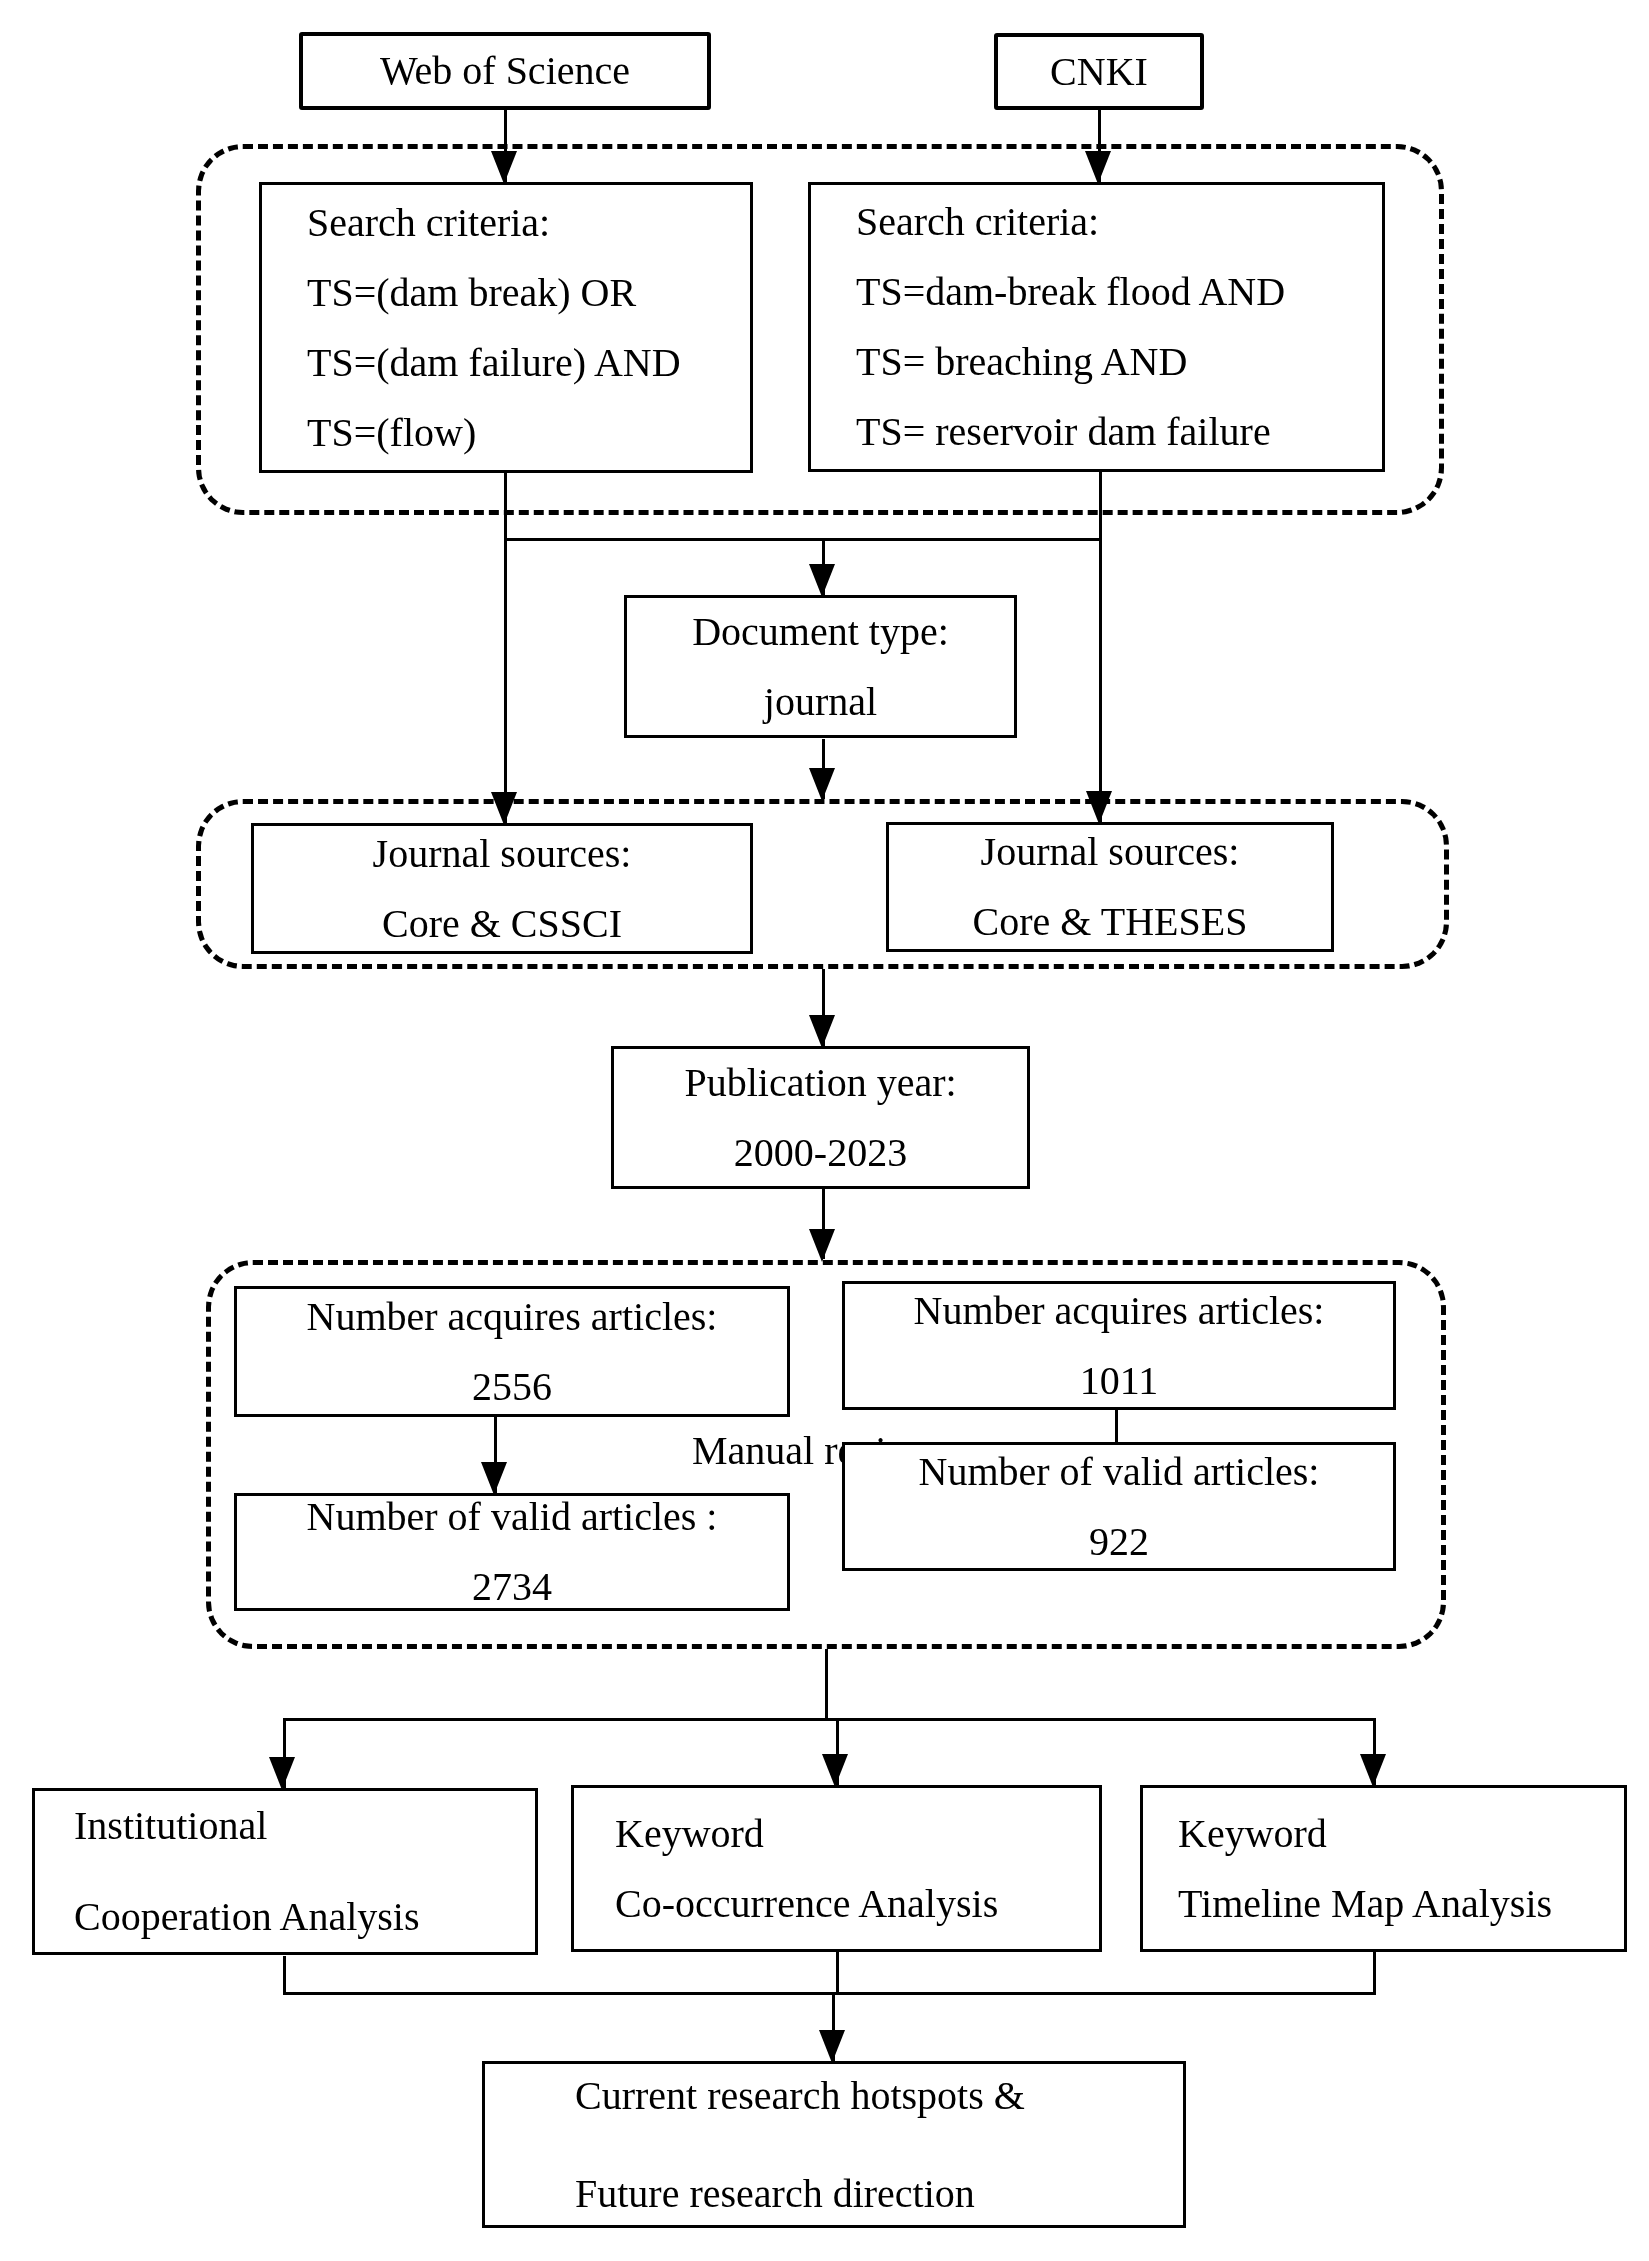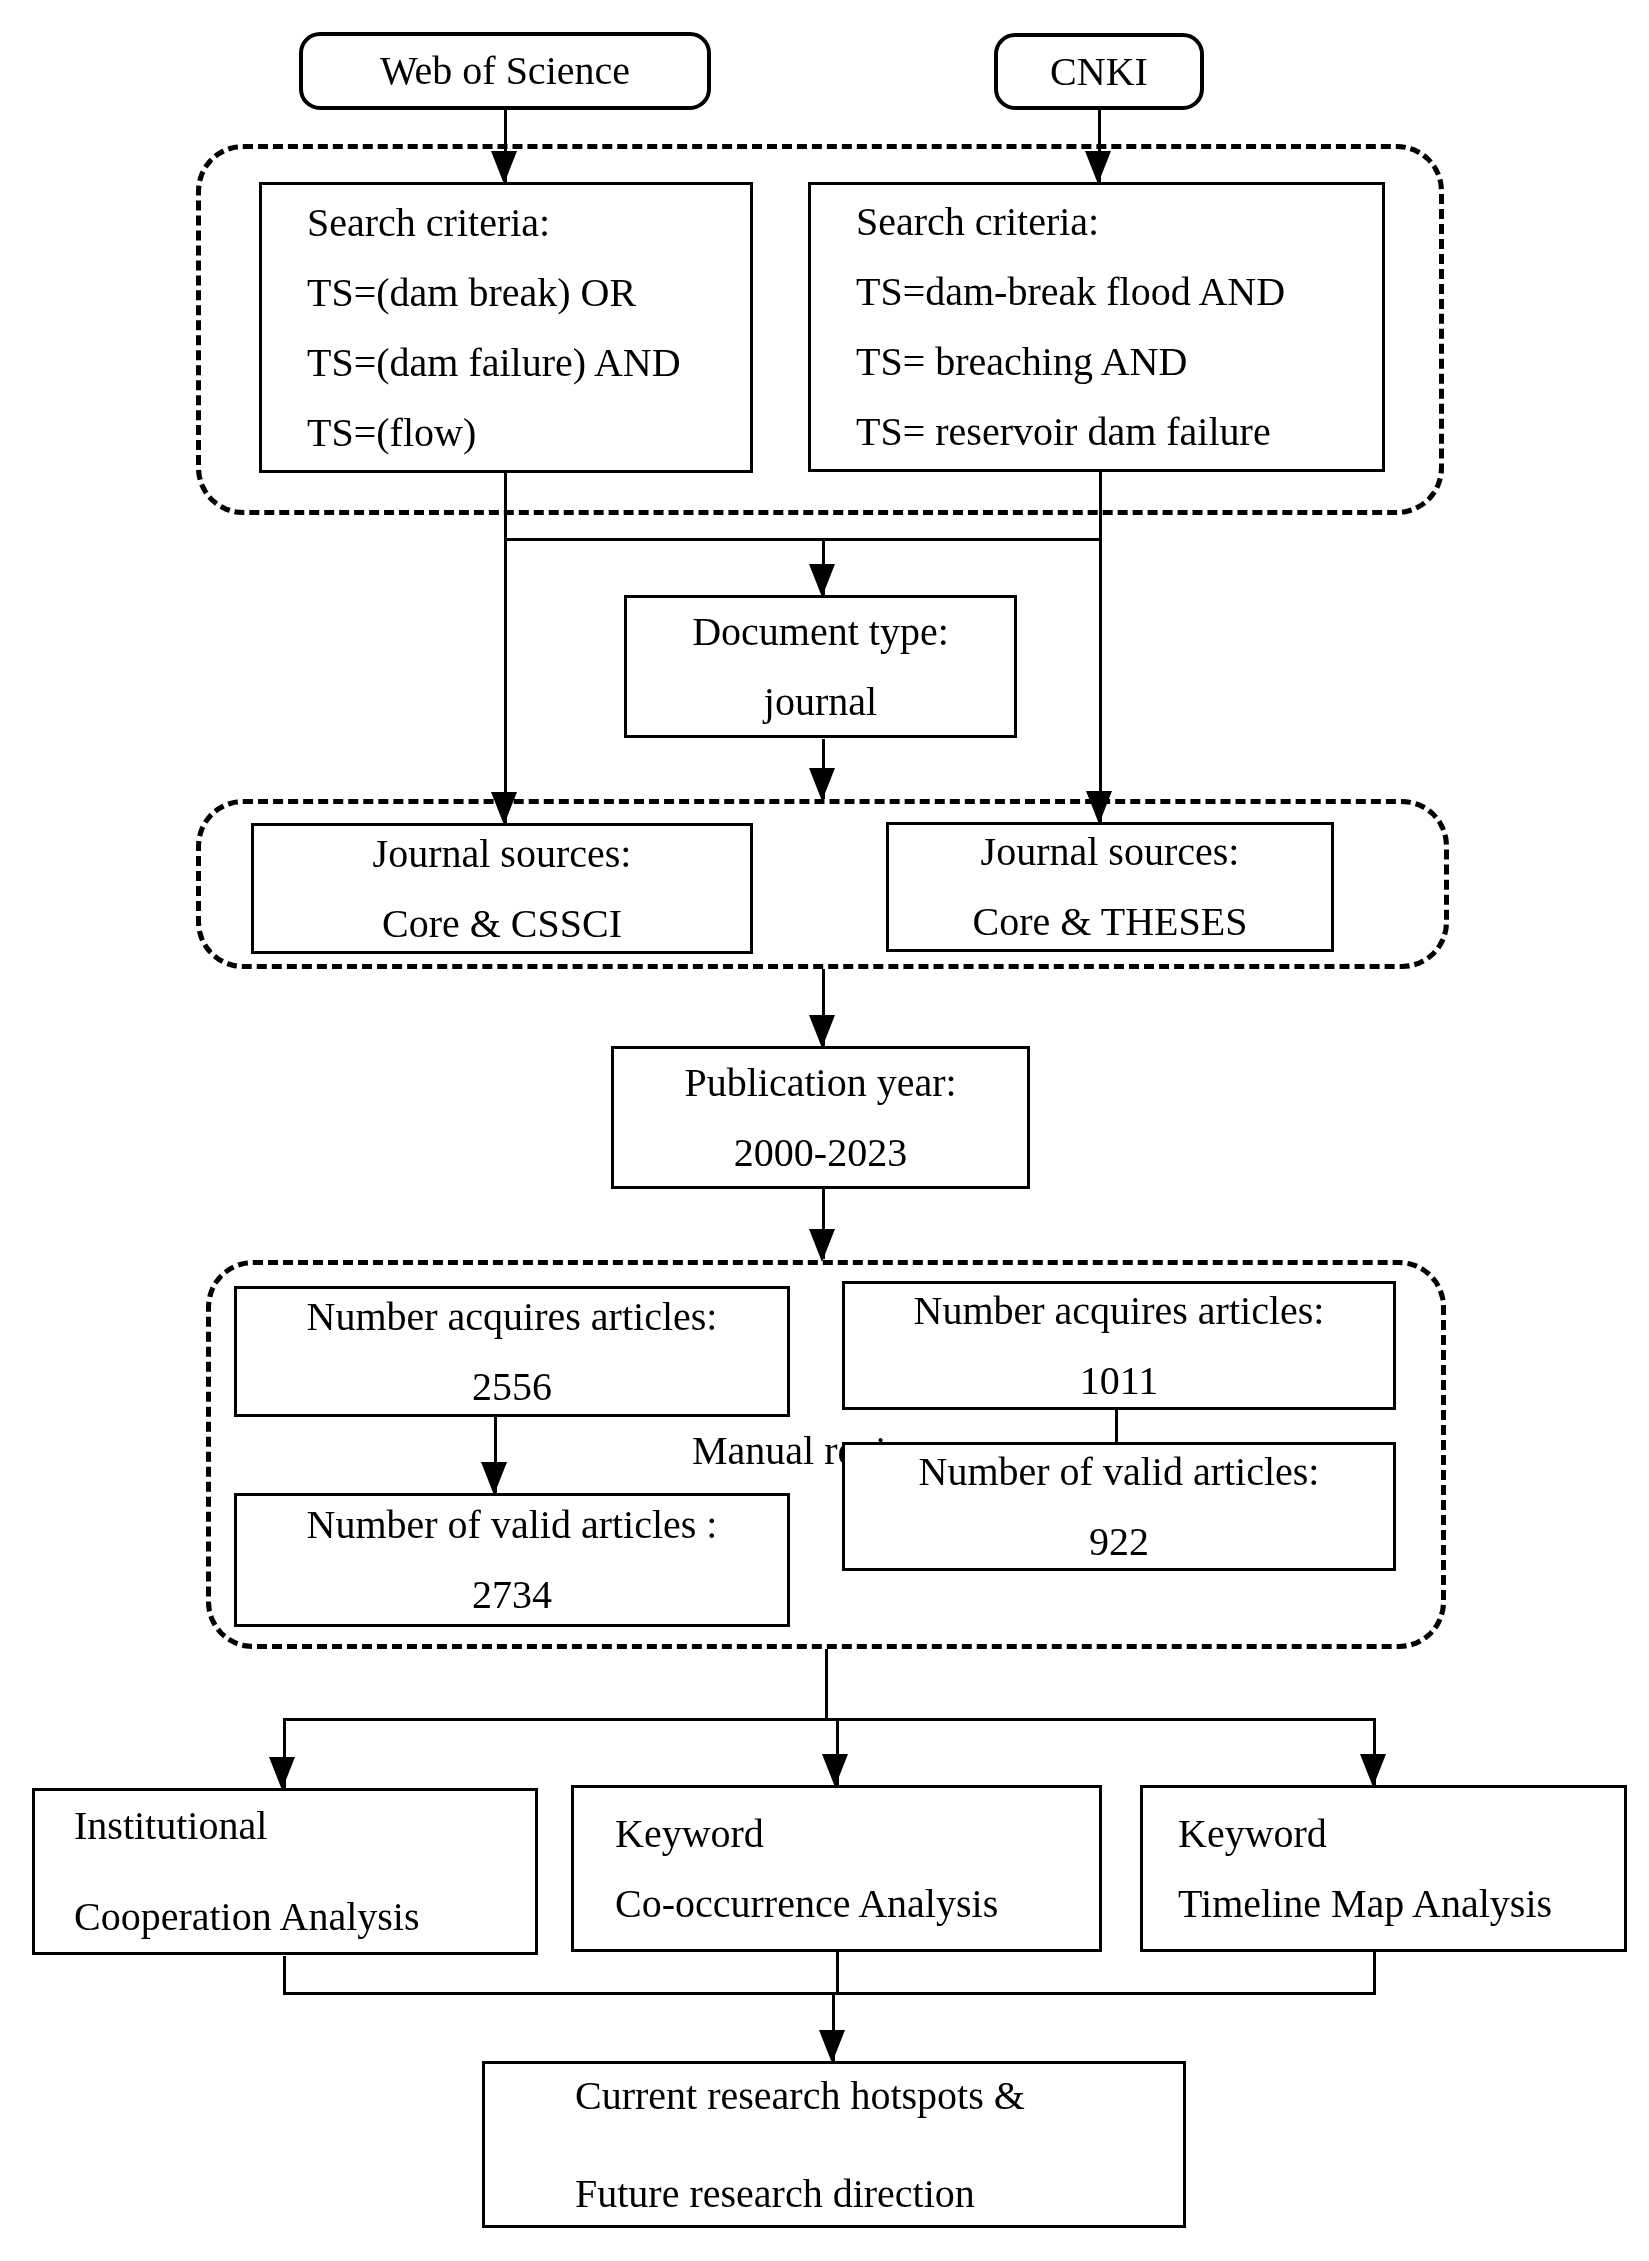--- a/index.html
+++ b/index.html
@@ -18,21 +18,21 @@
     display:flex;
     flex-direction:column;
     justify-content:center;
     font-size:40px;
     line-height:70px;
     overflow:hidden;
   }
   .box span{display:block;white-space:nowrap;}
   .center{align-items:center;text-align:center;}
   .leftal{align-items:flex-start;text-align:left;}
-  .rounded{border-radius:21px;border-width:4.3px;}
+  .rounded{border-radius:3px;border-width:4.3px;}
   .dashedregion{
     position:absolute;
     box-sizing:border-box;
     border:5.2px dashed #000;
     border-radius:47px;
     background:transparent;
   }
   .vline{position:absolute;width:2.6px;background:#000;}
   .hline{position:absolute;height:2.6px;background:#000;}
   .arr{
@@ -152,21 +152,21 @@
 
   <div class="box center" style="left:842px;top:1281px;width:554px;height:129px;">
     <span>Number acquires articles:</span>
     <span>1011</span>
   </div>
 
   <div class="floatlabel" style="left:650px;top:1427px;width:283px;">
     <span>Manual review</span>
   </div>
 
-  <div class="box center" style="left:234px;top:1493px;width:556px;height:134px;">
+  <div class="box center" style="left:234px;top:1493px;width:556px;height:118px;">
     <span>Number of valid articles :</span>
     <span>2734</span>
   </div>
 
   <div class="box center" style="left:842px;top:1442px;width:554px;height:129px;">
     <span>Number of valid articles:</span>
     <span>922</span>
   </div>
 
   <div class="box leftal" style="left:32px;top:1788px;width:506px;height:167px;padding-left:39px;justify-content:space-between;">

